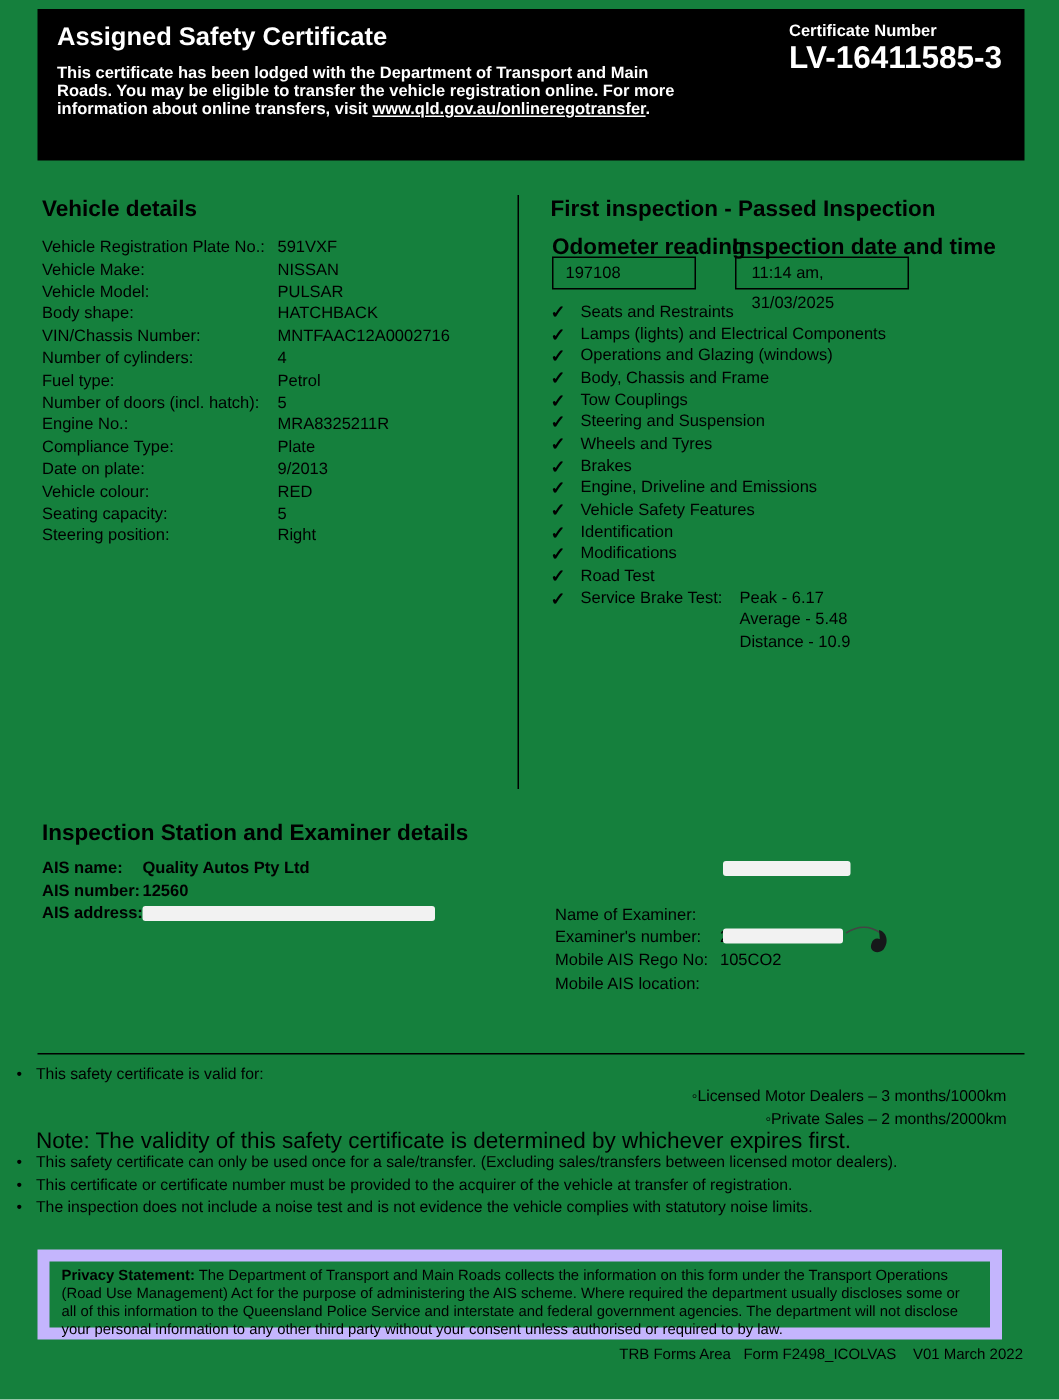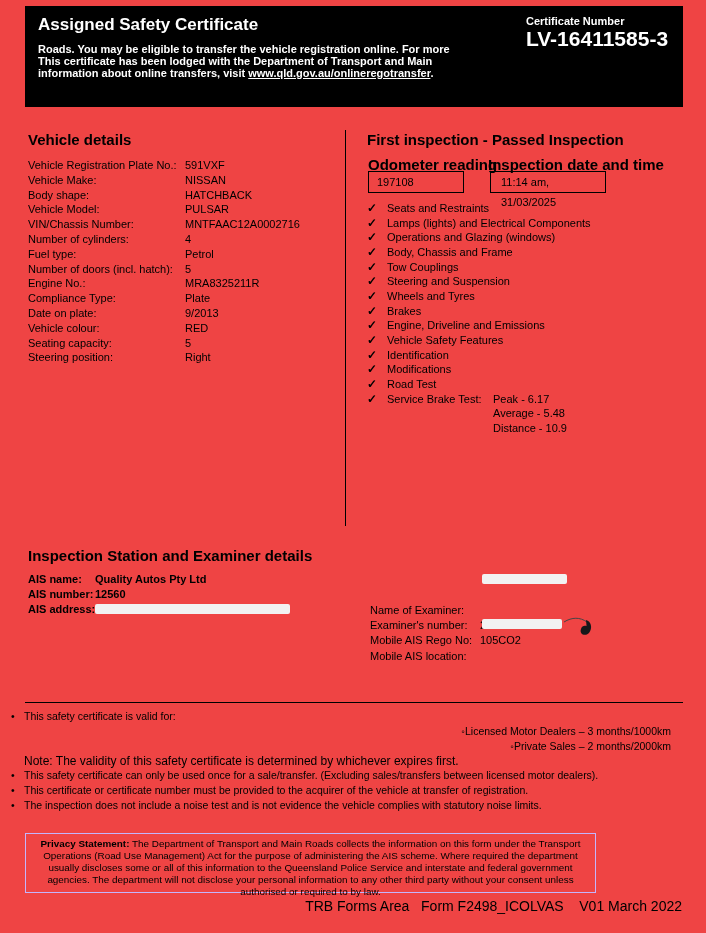--- a/index.html
+++ b/index.html
@@ -1,18 +1,18 @@
 <!DOCTYPE html>
 <html><head>
 <meta charset="utf-8">
 <style>
   * { margin:0; padding:0; box-sizing:border-box; }
   html,body { background:#fff; }
   body { font-family:"Liberation Sans", sans-serif; color:#000; }
-  .page { position:relative; width:706px; height:933px; background:#ef4444; overflow:hidden; }
+  .page { position:relative; width:706px; height:933px; background:#15803d; overflow:hidden; }
 
   
   .header { position:absolute; left:25px; top:6px; width:658px; height:101px; background:#000; color:#fff; }
   .header-title { position:absolute; left:13px; top:9px; font-size:17px; font-weight:bold; }
   .header-body { position:absolute; left:13px; top:37px; width:420px; font-size:11px; font-weight:bold; line-height:12px; }
   .header-link { text-decoration:underline; }
   .cert-block { position:absolute; left:501px; top:9px; }
   .cert-label { font-size:11px; font-weight:bold; }
   .cert-number { font-size:21px; font-weight:bold; margin-top:0; letter-spacing:0; }
 
@@ -48,51 +48,51 @@
   .redact { position:absolute; background:#f2f2f2; border-radius:2px; }
   .pen-mark { position:absolute; left:563px; top:613px; }
 
   
   .rule { position:absolute; left:25px; top:702px; width:658px; height:1px; background:#000; }
   .notes { position:absolute; left:11px; top:709px; width:660px; font-size:10.5px; }
   .n-row { line-height:15px; white-space:nowrap; }
   .bullet-icon { display:inline-block; width:13px; }
   .sub-row { padding-left:145px;text-align:right; }
   .sub-icon { display:inline-block; width:12px; }
-  .note-row { padding-left:13px; font-size:12px; line-height:14px; }
-
-  
-  .privacy { position:absolute; left:25px; top:833px; width:571px; height:60px; border:1px solid #c4b5fd; padding:4px 8px; font-size:9.9px; line-height:11.9px;text-align:center; }
+  .note-row { padding-left:13px; font-size:15px; line-height:14px; }
+
+  
+  .privacy { position:absolute; left:25px; top:833px; width:643px; height:60px; border:8px solid #c4b5fd; padding:4px 8px; font-size:9.9px; line-height:11.9px; }
   .privacy b { font-weight:bold; }
-  .footer { position:absolute; right:24px; top:898px; font-size:14px; white-space:pre;text-align:right; }
+  .footer { position:absolute; right:24px; top:898px; font-size:10px; white-space:pre;text-align:right; }
 </style>
 </head>
 <body>
 
 <div class="page">
 
   <div class="header">
     <div class="header-title">Assigned Safety Certificate</div>
     <div class="header-body">
+      <div>This certificate has been lodged with the Department of Transport and Main</div>
       <div>Roads. You may be eligible to transfer the vehicle registration online. For more</div>
-      <div>This certificate has been lodged with the Department of Transport and Main</div>
       <div><span>information about online transfers, visit </span><span class="header-link">www.qld.gov.au/onlineregotransfer</span><span>.</span></div>
     </div>
     <div class="cert-block">
       <div class="cert-label">Certificate Number</div>
       <div class="cert-number">LV-16411585-3</div>
     </div>
   </div>
 
   <div class="h2" style="left:28px; top:131px;">Vehicle details</div>
   <div class="veh-rows">
     <div class="veh-row"><span class="veh-label">Vehicle Registration Plate No.:</span><span>591VXF</span></div>
     <div class="veh-row"><span class="veh-label">Vehicle Make:</span><span>NISSAN</span></div>
+    <div class="veh-row"><span class="veh-label">Vehicle Model:</span><span>PULSAR</span></div>
     <div class="veh-row"><span class="veh-label">Body shape:</span><span>HATCHBACK</span></div>
-    <div class="veh-row"><span class="veh-label">Vehicle Model:</span><span>PULSAR</span></div>
     <div class="veh-row"><span class="veh-label">VIN/Chassis Number:</span><span>MNTFAAC12A0002716</span></div>
     <div class="veh-row"><span class="veh-label">Number of cylinders:</span><span>4</span></div>
     <div class="veh-row"><span class="veh-label">Fuel type:</span><span>Petrol</span></div>
     <div class="veh-row"><span class="veh-label">Number of doors (incl. hatch):</span><span>5</span></div>
     <div class="veh-row"><span class="veh-label">Engine No.:</span><span>MRA8325211R</span></div>
     <div class="veh-row"><span class="veh-label">Compliance Type:</span><span>Plate</span></div>
     <div class="veh-row"><span class="veh-label">Date on plate:</span><span>9/2013</span></div>
     <div class="veh-row"><span class="veh-label">Vehicle colour:</span><span>RED</span></div>
     <div class="veh-row"><span class="veh-label">Seating capacity:</span><span>5</span></div>
     <div class="veh-row"><span class="veh-label">Steering position:</span><span>Right</span></div>

